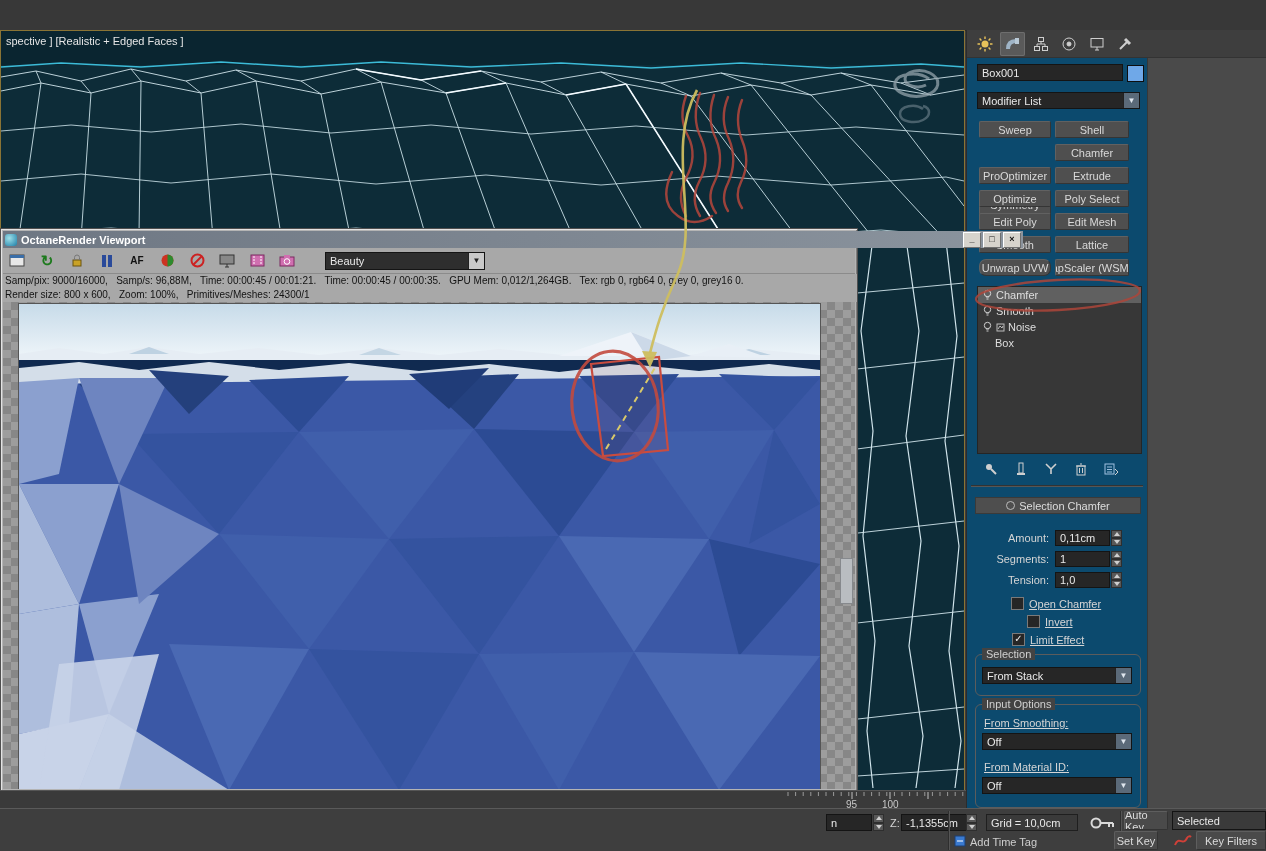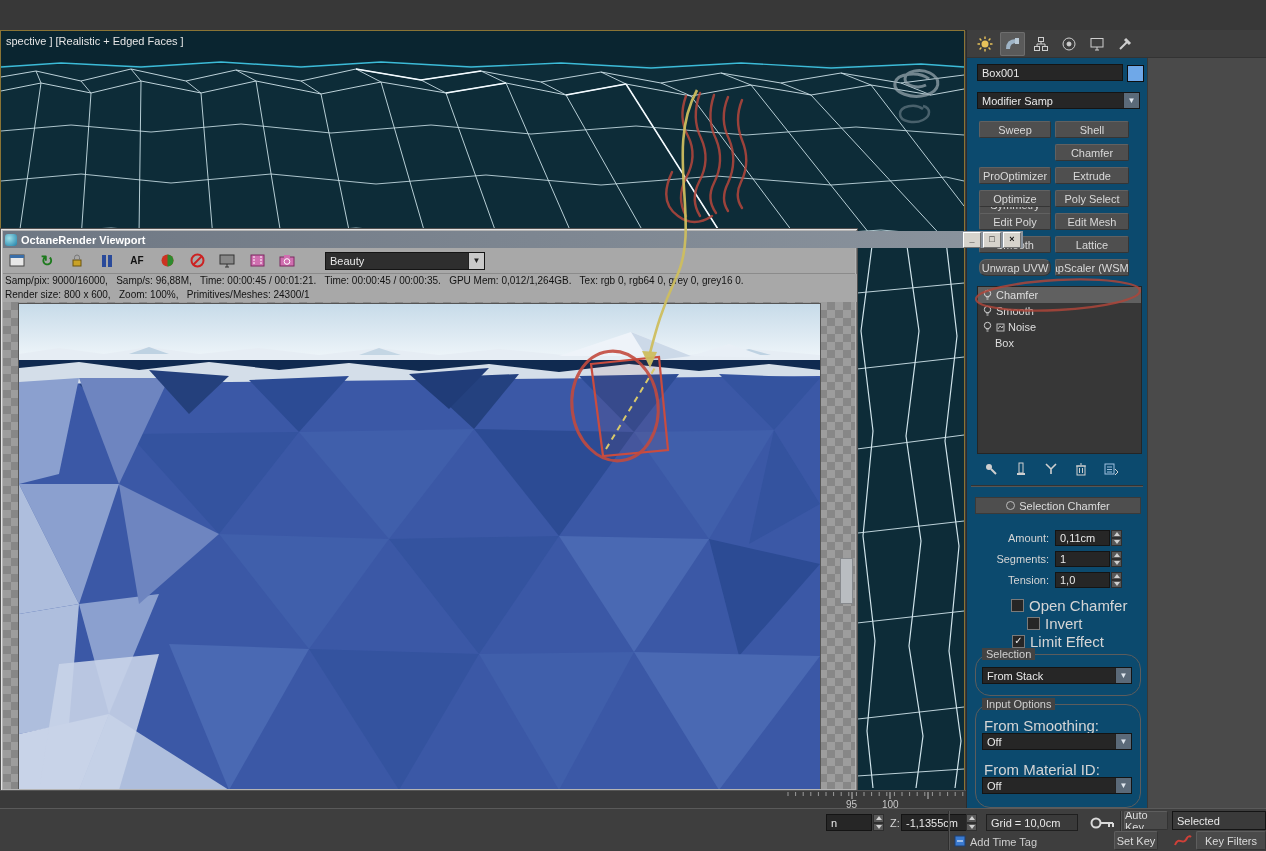--- a/index.html
+++ b/index.html
@@ -65,22 +65,22 @@
   .rollout{left:8px;top:467px;width:164px;height:15px;background:#4e4e4e;border:1px solid #3a3a3a;
            color:#ddd;font-size:11px;display:flex;align-items:center;justify-content:center;gap:4px;}
   .ring{width:7px;height:7px;border:1px solid #bbb;border-radius:50%;display:inline-block;}
   .prow-label{color:#d5d5d5;font-size:11px;text-align:right;}
   .spinner{display:flex;flex-direction:column;width:11px;height:16px;box-sizing:border-box;}
   .spinner .sp{flex:1;background:#585858;border:1px solid #2e2e2e;display:flex;align-items:center;justify-content:center;}
   .tri-up{width:0;height:0;border-left:3px solid transparent;border-right:3px solid transparent;border-bottom:4px solid #cfcfcf;}
   .tri-down{width:0;height:0;border-left:3px solid transparent;border-right:3px solid transparent;border-top:4px solid #cfcfcf;}
   .cb{width:11px;height:11px;background:#262626;border:1px solid #7a7a7a;color:#eee;font-size:10px;
       line-height:10px;text-align:center;display:inline-block;}
-  .cb-label{color:#d5d5d5;font-size:15px;}
-  .groupbox{border:1px solid #5c5c5c;border-radius:15px;}
+  .cb-label{color:#d5d5d5;font-size:11px;text-decoration:underline;}
+  .groupbox{border:1px solid #5c5c5c;border-radius:6px;}
   .legend{position:absolute;top:-7px;left:6px;background:#434343;padding:0 4px;color:#cfcfcf;font-size:11px;}
 
   
   .ruler{left:0;top:790px;width:966px;height:18px;background:#3a3a3a;border-top:1px solid #555;z-index:25;}
   .statusbar{left:0;top:808px;width:1266px;height:43px;background:#3e3e3e;border-top:1px solid #5a5a5a;z-index:30;}
   .vsep{position:absolute;top:2px;bottom:2px;width:1px;background:#2e2e2e;border-right:1px solid #555;}
   .sb-btn{background:#4a4a4a;border:1px solid #5e5e5e;border-bottom-color:#333;border-right-color:#333;border-radius:2px;
           color:#dcdcdc;font-size:11px;display:flex;align-items:center;justify-content:center;box-sizing:border-box;overflow:hidden;}
   .overlay{left:0;top:0;width:1266px;height:851px;z-index:60;pointer-events:none;}
 </style>
@@ -166,21 +166,21 @@
           </svg>
       </div>
     </div>
 
     <div class="abs field" style="left:10px;top:34px;width:146px;height:17px;">
       <span>Box001</span>
     </div>
     <div class="abs swatch" style="left:160px;top:35px;width:15px;height:15px;"></div>
 
     <div class="abs combo" style="left:10px;top:62px;width:163px;height:17px;">
-      <span>Modifier Samp</span>
+      <span>Modifier List</span>
       <span class="arrow">▼</span>
     </div>
 
     <div class="abs mx-btn" style="left:12px;top:91px;width:72px;height:17px;">
         <span>Sweep</span>
       </div>
     <div class="abs mx-btn" style="left:88px;top:91px;width:74px;height:17px;">
         <span>Shell</span>
       </div>
     <div class="abs mx-btn" style="left:12px;top:114px;width:72px;height:26px;margin-top:48px;">

